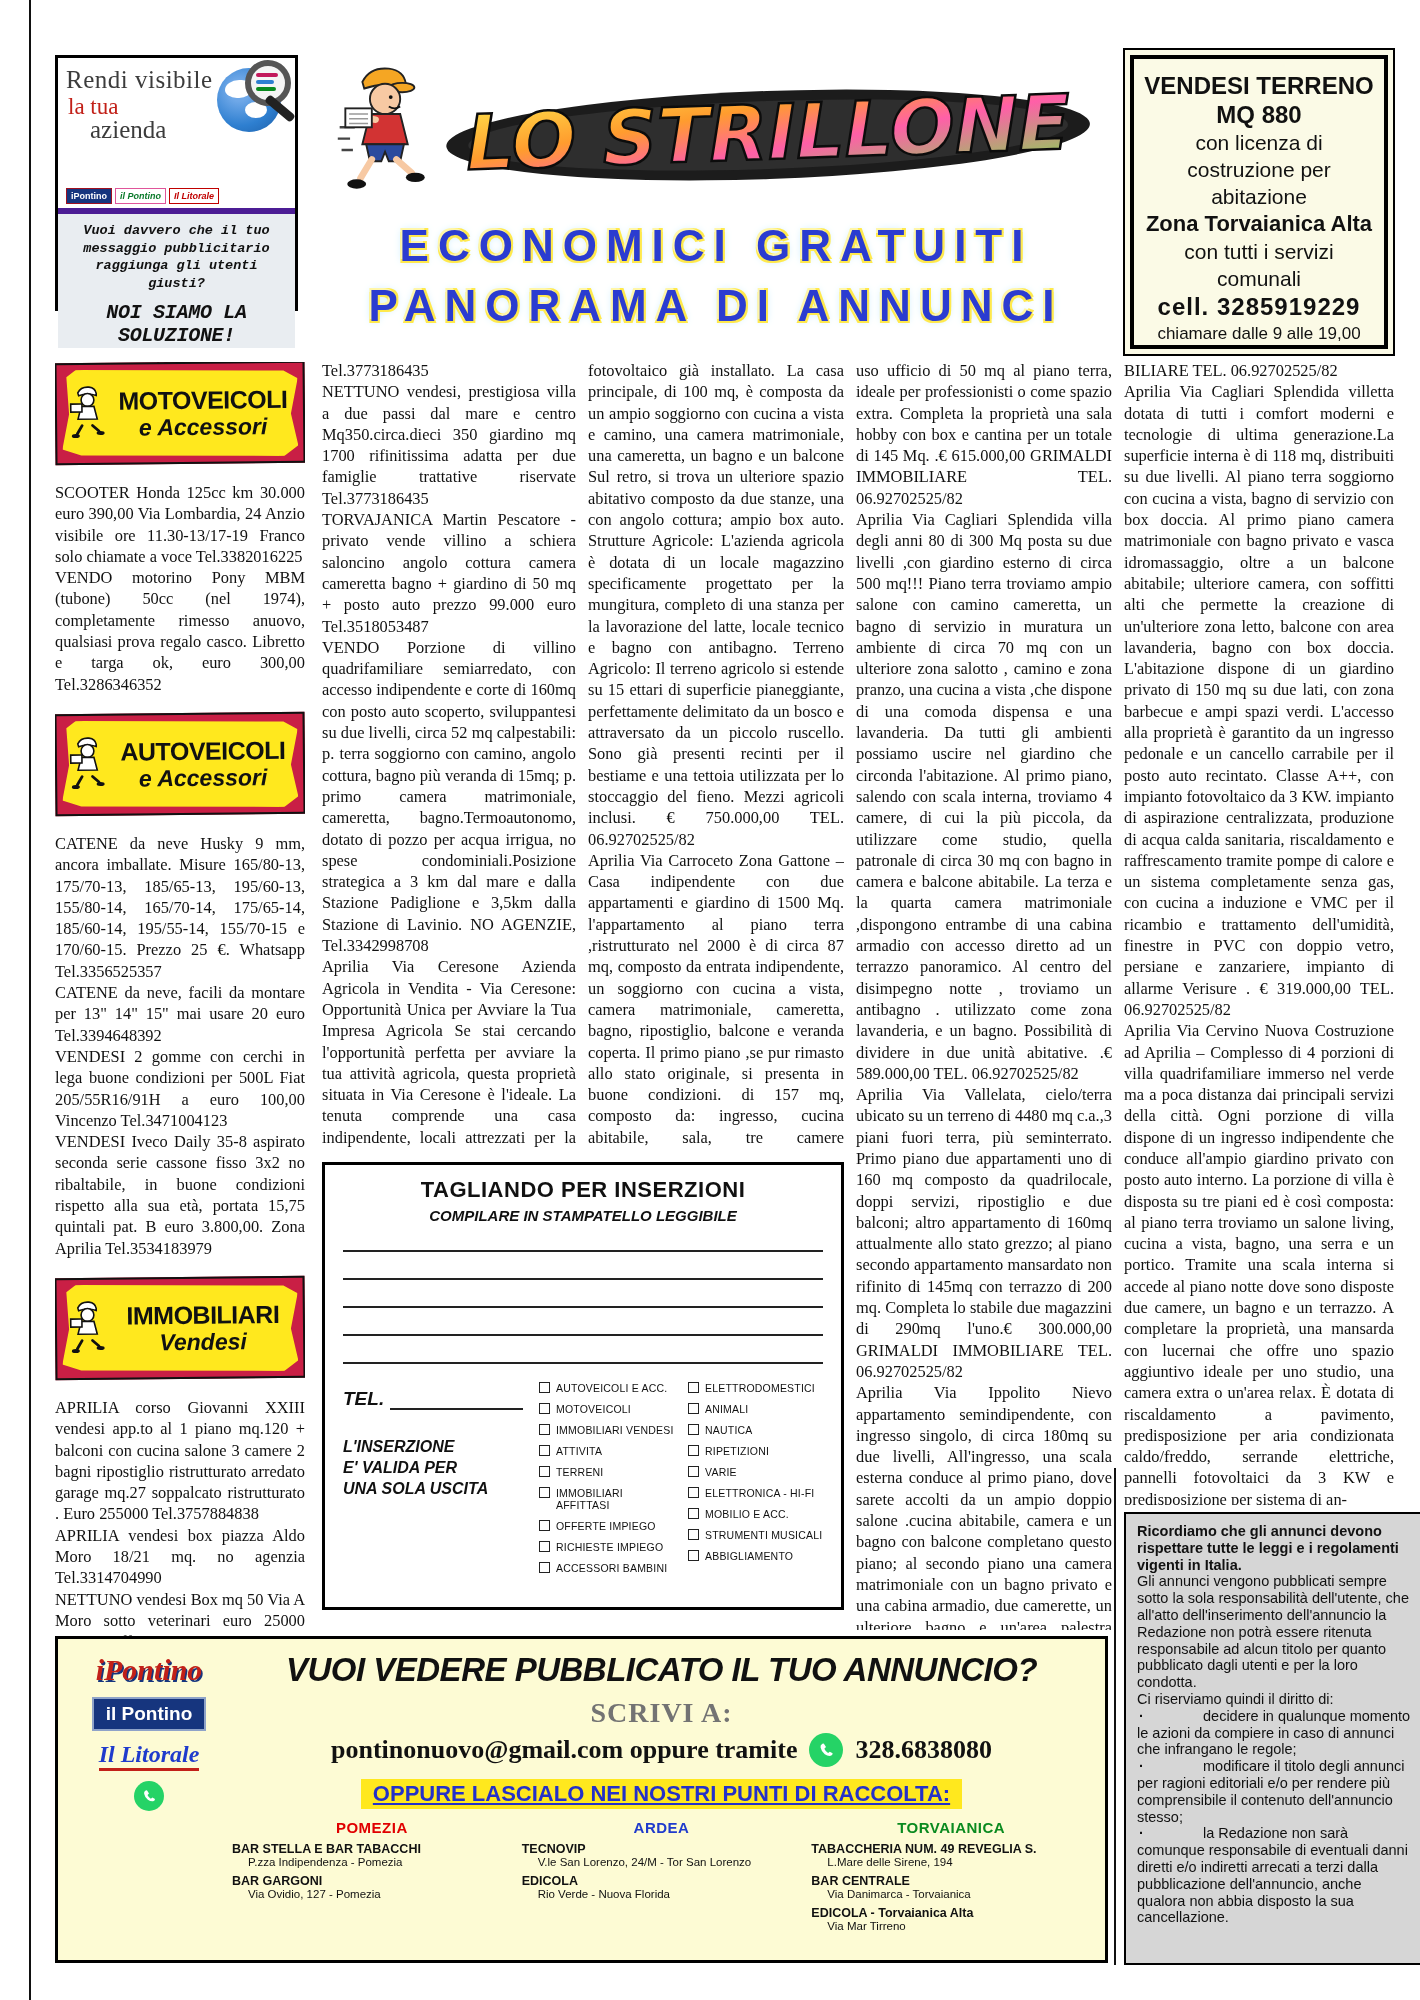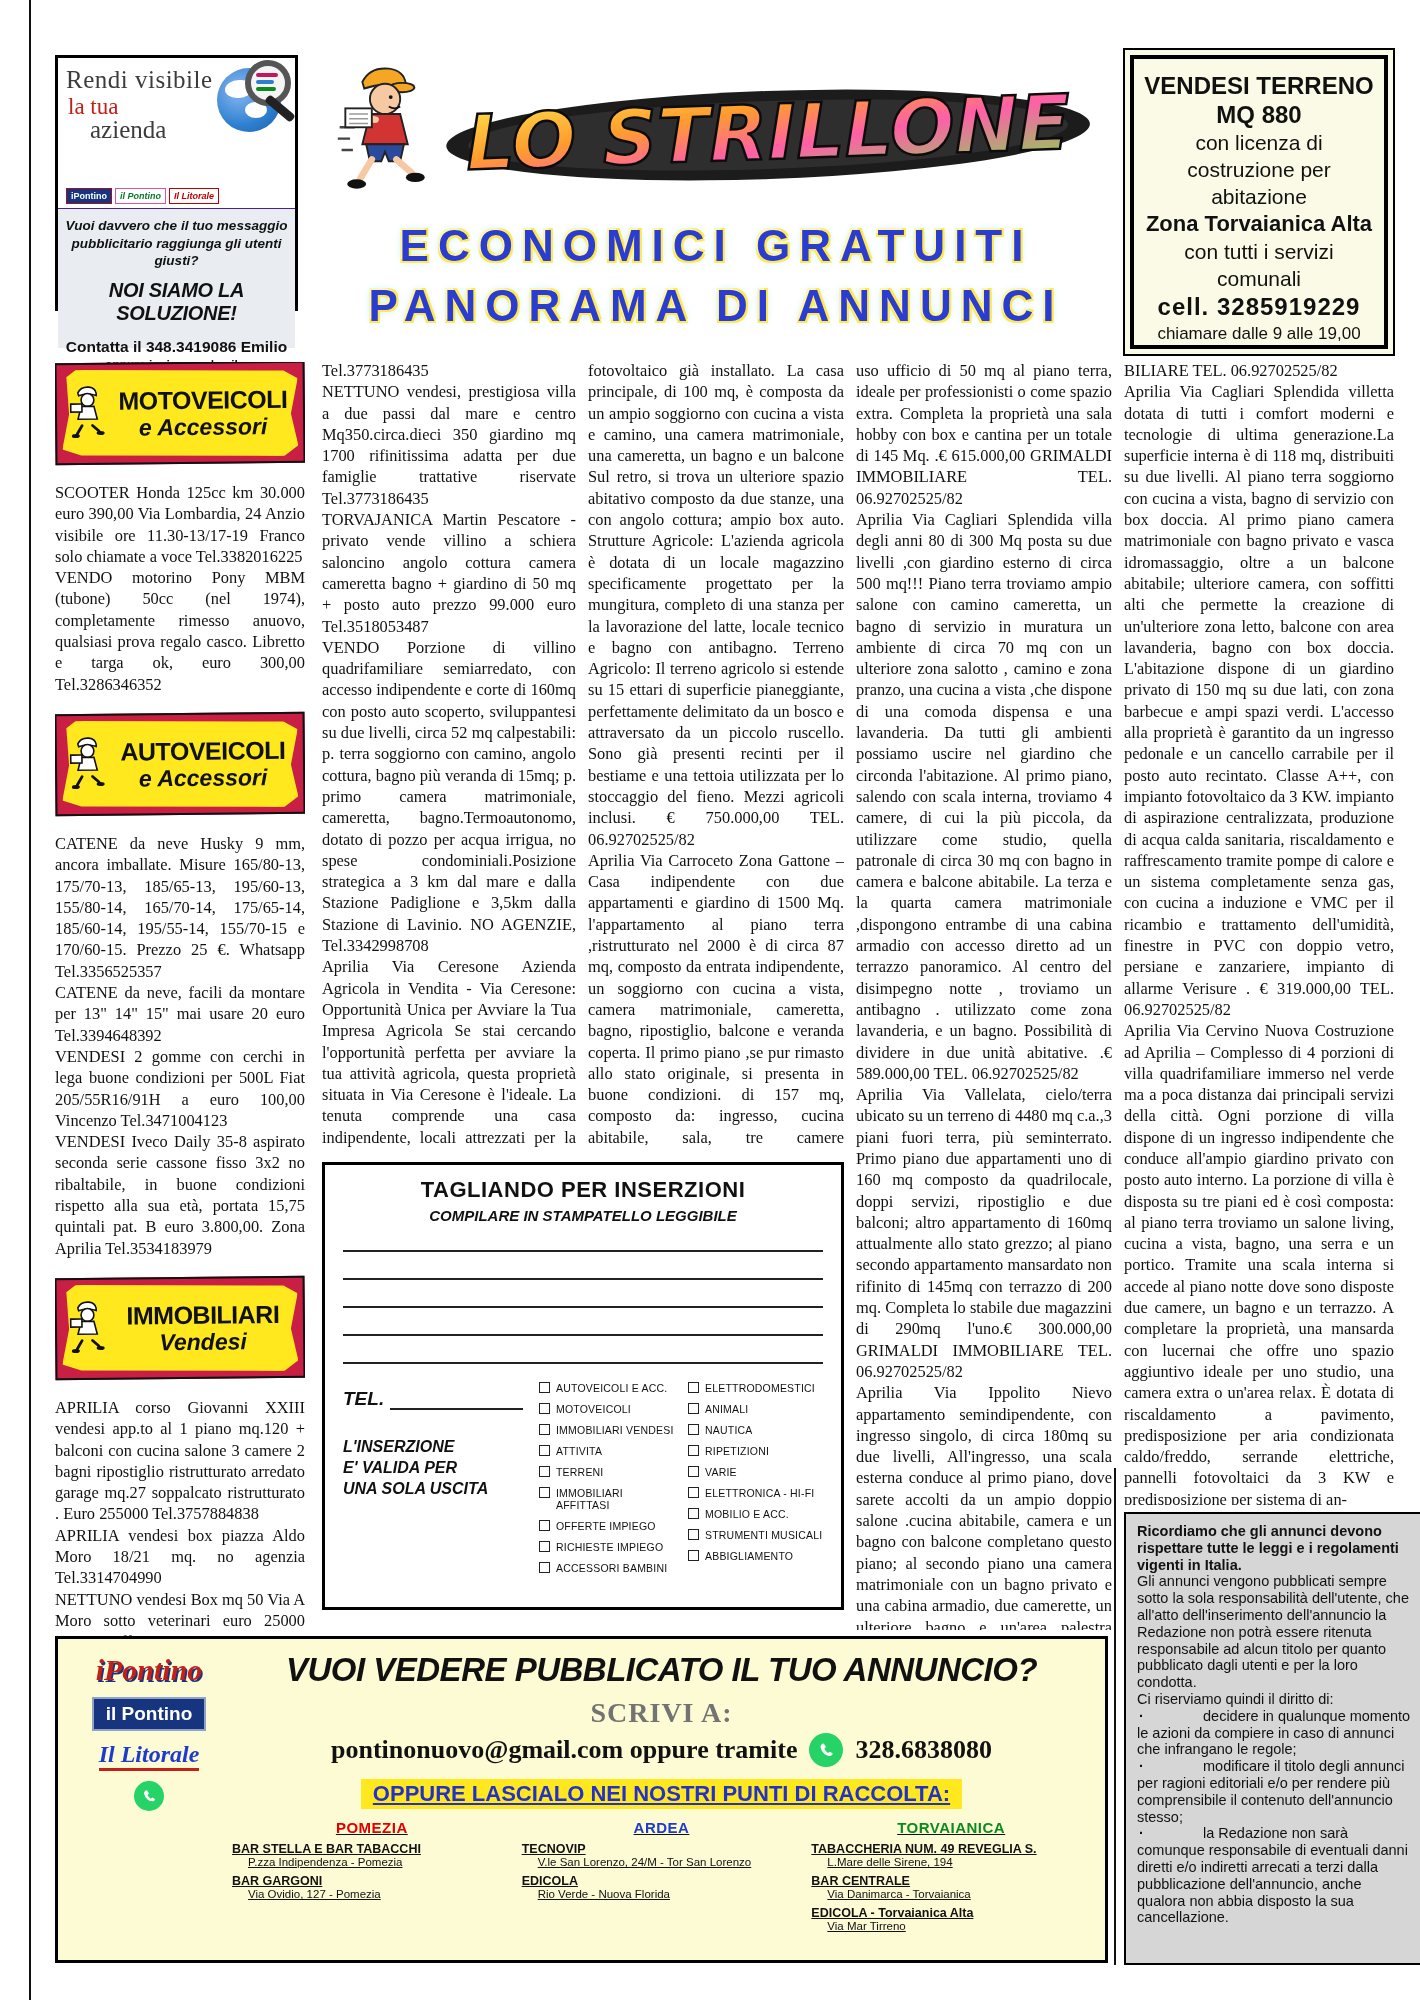--- a/index.html
+++ b/index.html
@@ -24,21 +24,21 @@
   .lens .tick1,.lens .tick2,.lens .tick3 { position:absolute; left:5px; height:4px; border-radius:2px; }
   .lens .tick1 { top:7px;  width:22px; background:#c2185b; }
   .lens .tick2 { top:14px; width:18px; background:#2e7fd0; }
   .lens .tick3 { top:21px; width:20px; background:#0a8a1f; }
   .lens-handle { position:absolute; right:-2px; top:46px; width:34px; height:9px; background:#222; transform:rotate(40deg); border-radius:4px; }
   .ad1-logos { position:absolute; left:8px; bottom:4px; display:flex; gap:3px; }
   .mlogo { font-family:"Liberation Sans",sans-serif; font-size:9px; font-weight:bold; padding:2px 4px; white-space:nowrap; }
   .mlogo1 { background:#16357e; color:#fff; border:1px solid #a01020; }
   .mlogo2 { background:#fff; color:#0a7a2a; border:1px solid #e0559a; font-style:italic; }
   .mlogo3 { background:#fff; color:#c00000; border:1px solid #c00000; font-style:italic; }
-  .ad1-pitch { height:140px; background:#e9edf1; border-top:1px solid #4c1d95; text-align:center; padding:8px 6px; font-family:Liberation Sans, sans-serif; }
+  .ad1-pitch { height:140px; background:#e9edf1; border-top:6px solid #4c1d95; text-align:center; padding:8px 6px; font-family:Liberation Mono, monospace; }
   .ad1-p1 { font-style:italic; font-weight:700; font-size:13.5px; line-height:1.3; }
   .ad1-p2 { font-style:italic; font-weight:900; font-size:20px; margin-top:9px; letter-spacing:-.3px; }
   .ad1-p3 { font-weight:700; font-size:15.5px; margin-top:13px; }
   .ad1-p4 { font-weight:700; font-size:12px; margin-top:2px; }
 
   
   .masthead { position:absolute; left:320px; top:48px; width:792px; height:308px; text-align:center; }
   .mast-logo-row { display:flex; align-items:center; justify-content:center; height:168px; }
   .panorama { font-family:"Liberation Sans",sans-serif; font-weight:900; color:#2b3cd0;
               font-size:44px; line-height:60px; letter-spacing:9px;
@@ -96,21 +96,21 @@
   .flogo3 { font-family:"Liberation Serif",serif; font-style:italic; font-weight:900; font-size:24px; color:#1f3bcc; border-bottom:3px solid #c22018; }
   .flogo-badge { width:30px; height:30px; border-radius:50%; background:#25d366; display:flex; align-items:center; justify-content:center; }
   .fmain { margin-left:160px; text-align:center; }
   .f-title { font-style:italic; font-weight:900; font-size:33px; letter-spacing:-.5px; margin-top:4px; }
   .f-scrivi { font-family:"Liberation Serif",serif; font-weight:700; font-size:28px; color:#737373; margin-top:8px; letter-spacing:1px; }
   .f-email-row { display:flex; justify-content:center; align-items:center; gap:12px; margin-top:4px;
                  font-family:"Liberation Serif",serif; font-weight:700; font-size:26px; }
   .wa { width:34px; height:34px; border-radius:50%; background:#25d366; flex:none; display:flex; align-items:center; justify-content:center; }
   .f-oppure { display:inline-block; background:#ffe81e; color:#2431c9; font-weight:800; font-size:22px; text-decoration:underline; padding:2px 12px; margin-top:12px; }
   .f-points { display:flex; gap:10px; margin-top:10px; text-align:left; }
-  .pcol { flex:1;text-decoration:underline; }
+  .pcol { flex:1; }
   .pcity { text-align:center; font-weight:800; font-size:15px; letter-spacing:.5px; margin-bottom:4px; }
   .c-pomezia { color:#e00000; }
   .c-ardea { color:#1f3bcc; }
   .c-torva { color:#0a8a1f; }
   .pname { font-weight:700; font-size:12.5px; margin-top:6px; }
   .paddr { font-size:11.5px; padding-left:16px; }
 
   
   .rules { position:absolute; left:1124px; top:1512px; width:300px; height:453px; border:2px solid #000; background:#d6d6d6;
            padding:9px 11px; font-family:"Liberation Sans",sans-serif; font-size:14.5px; line-height:16.8px; overflow:hidden; }

